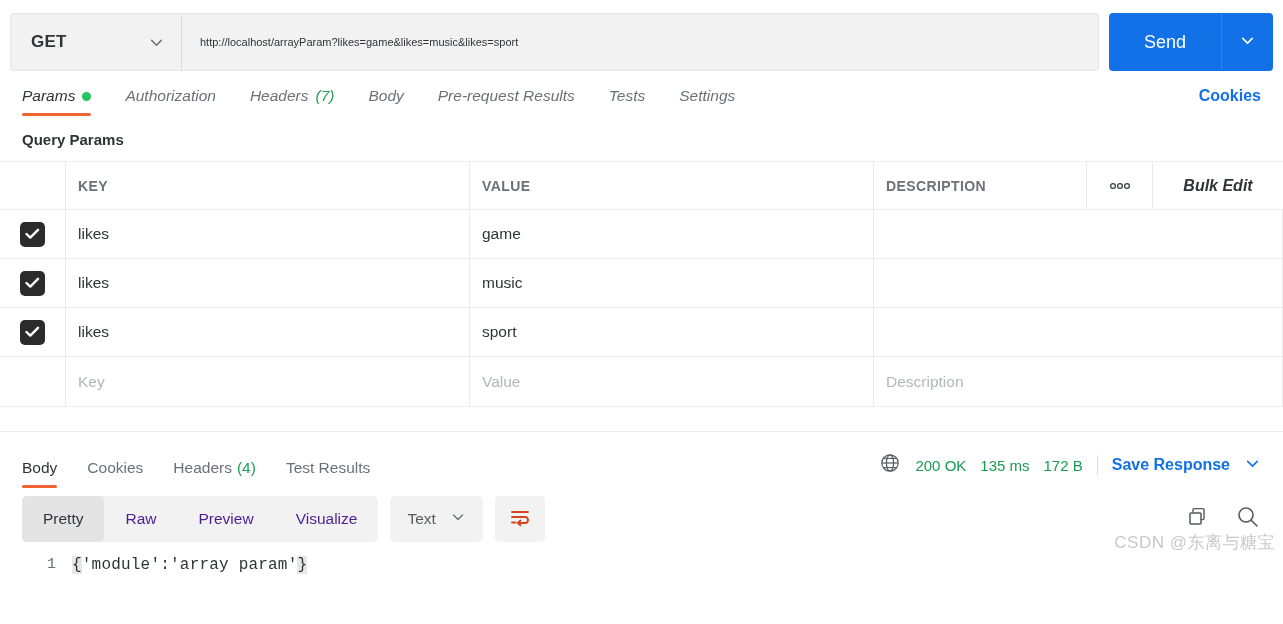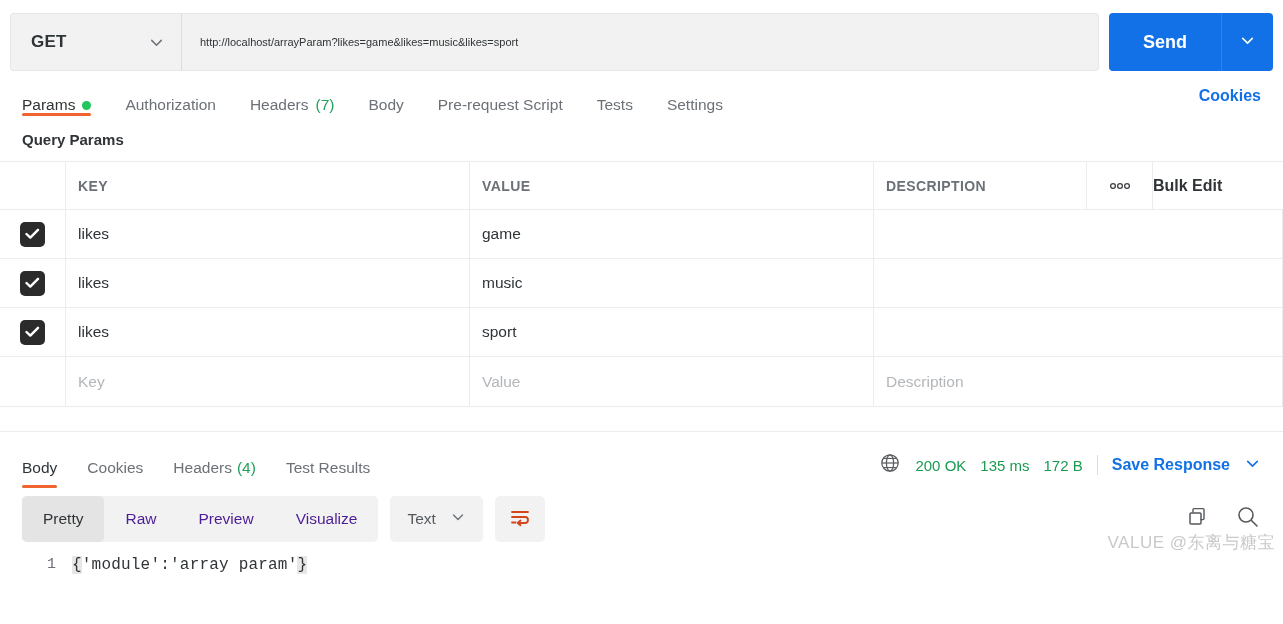--- a/index.html
+++ b/index.html
@@ -34,21 +34,21 @@
     display:flex; align-items:center;
     padding: 0 18px;
     font-size: 11px;
     color: #2f3437;
     white-space: nowrap; overflow: hidden;
   }
   .send-wrap { display:flex; margin-left: 10px; }
   .send-btn {
     background:#1271e6; color:#fff; border:none;
     width: 112px; height: 58px;
-    font-size: 18px; font-weight: 700;
+    font-size: 18px; font-weight: 400;
     border-radius: 4px 0 0 4px;
     font-family: "Liberation Sans", sans-serif;
     display:flex; align-items:center; justify-content:center;
     cursor:pointer;
   }
   .send-caret {
     background:#1271e6; width: 52px; height:58px;
     border-radius: 0 4px 4px 0;
     border-left: 1px solid #2f82ec;
     display:flex; align-items:center; justify-content:center;
@@ -57,23 +57,23 @@
 
   
   .tabrow {
     display:flex; align-items:flex-end;
     padding: 0 22px 0 22px;
     height: 44px; position:relative;
   }
   .tab {
     position: relative;
     font-size: 15.5px; color:#6b7177;
-    padding: 0 0 2px 0; margin-right: 34px;
+    padding: 0 0 11px 0; margin-right: 34px;
     cursor:pointer; white-space:nowrap;
-    display:flex; align-items:center; gap:7px;
+    display:flex; align-items:center; gap:7px;font-style:italic;
   }
   .tab.active { color:#2f3437; }
   .tab.active::after {
     content:""; position:absolute; left:0; right:0; bottom:0;
     height:3px; background:#ef6431; border-radius:2px;
   }
   .dot-green { width:9px; height:9px; border-radius:50%; background:#22c55e; display:inline-block; }
   .count-green { color:#22a05b; }
   .cookies-link {
     margin-left:auto; color:#1271e6; font-size:16px; font-weight:700;
@@ -88,21 +88,21 @@
   .tbl { width:100%; border-top:1px solid #ececec; border-bottom:1px solid #ececec; }
   .trow { display:flex; height:49px; border-bottom:1px solid #ececec; align-items:center; }
   .trow:last-child { border-bottom:none; }
   .trow.head { height:48px; }
   .cell { height:100%; display:flex; align-items:center; border-right:1px solid #ececec; }
   .c-check { width:66px; justify-content:center; }
   .c-key { width:404px; padding-left:12px; }
   .c-val { width:404px; padding-left:12px; }
   .c-desc { flex:1; padding-left:12px; }
   .c-dots { width:66px; justify-content:center; }
-  .c-bulk { width:130px; padding-left:0; border-right:none; justify-content:flex-start; }
+  .c-bulk { width:130px; padding-left:0; border-right:none; justify-content:center;font-style:italic; }
   .th { font-size:14px; font-weight:700; color:#6b7177; letter-spacing:.4px; }
   .td { font-size:15.5px; color:#2f3437; }
   .td.ph { color:#b3b6ba; }
   .bulk { font-size:16px; font-weight:700; color:#2f3437; cursor:pointer; }
   .dots { font-size:17px; color:#55595e; letter-spacing:1px; cursor:pointer; line-height:8px; }
   .cbx {
     width:25px; height:25px; border-radius:5px; background:#2b2b2b;
     display:flex; align-items:center; justify-content:center; cursor:pointer;
   }
   .cbx svg { display:block; }
@@ -193,21 +193,21 @@
       <span>Authorization</span>
     </div>
     <div class="tab">
       <span>Headers</span>
       <span class="count-green">(7)</span>
     </div>
     <div class="tab">
       <span>Body</span>
     </div>
     <div class="tab">
-      <span>Pre-request Script</span>
+      <span>Pre-request Results</span>
     </div>
     <div class="tab">
       <span>Tests</span>
     </div>
     <div class="tab">
       <span>Settings</span>
     </div>
     <div class="cookies-link">Cookies</div>
   </div>
 
@@ -389,14 +389,14 @@
         </svg>
       </span>
     </div>
   </div>
 
   <div class="code">
     <div class="gutter">1</div>
     <div class="code-line"><span class="brace">{</span><span>'module':'array param'</span><span class="brace">}</span></div>
   </div>
 
-  <div class="watermark">VALUE @东离与糖宝</div>
+  <div class="watermark">CSDN @东离与糖宝</div>
 </div>
 
 </body></html>

